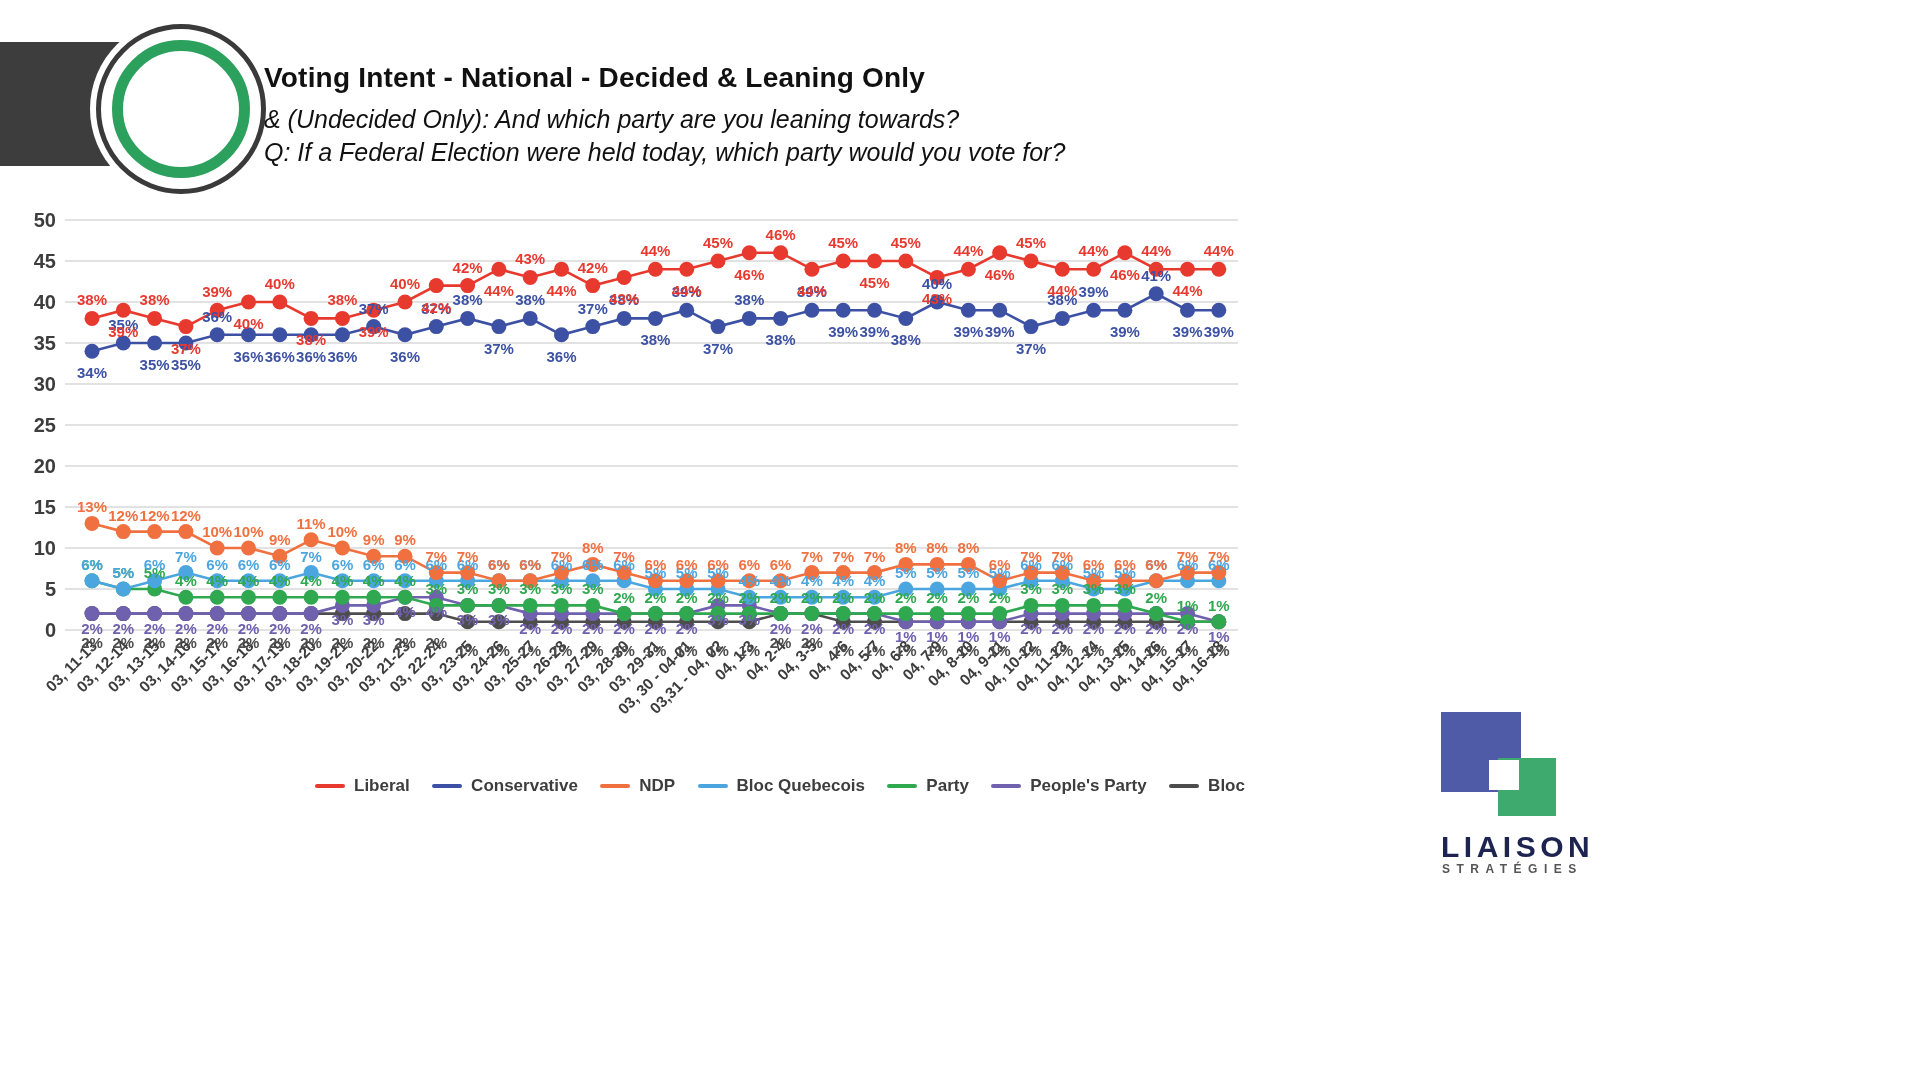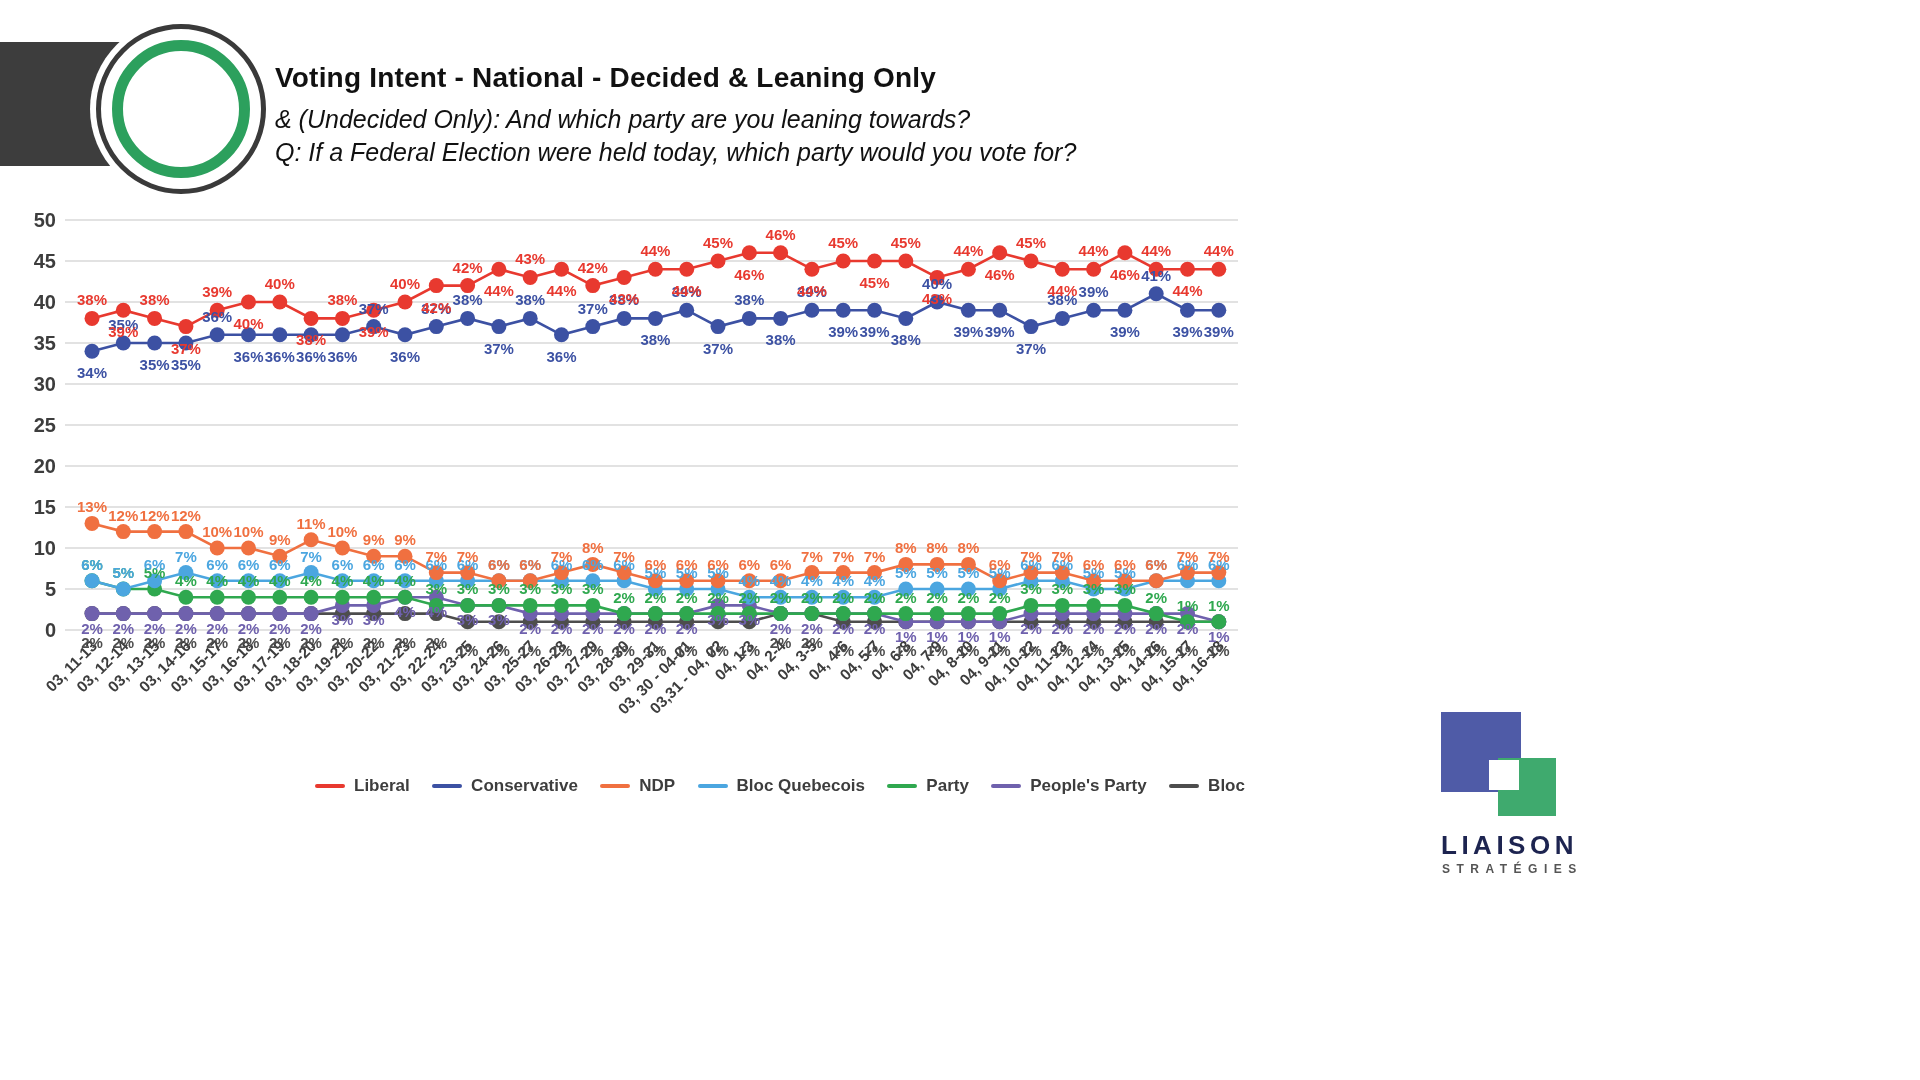--- a/index.html
+++ b/index.html
@@ -7,21 +7,21 @@
        font-family:"Liberation Sans", sans-serif;color:#222;}
 
   
   .brandbar{position:absolute;left:0;top:42px;width:240px;height:124px;
             background:#3d3d3d;border-radius:0 16px 16px 0;}
   .logo-circle-outer{position:absolute;left:96px;top:24px;width:160px;height:160px;
             border-radius:50%;background:#ffffff;border:5px solid #3a3a3a;
             box-shadow:0 0 0 6px #ffffff;}
   .logo-circle-green{position:absolute;left:11px;top:11px;width:116px;height:116px;
             border-radius:50%;background:#ffffff;border:11px solid #2ca05d;}
-  .headings{position:absolute;left:275px;top:62px;width:1100px;}
+  .headings{position:absolute;left:264px;top:62px;width:1100px;}
   .title{font-size:28px;font-weight:800;color:#111;letter-spacing:.2px;}
   .subtitle{font-size:25px;font-style:italic;font-weight:500;color:#111;
             margin-top:9px;line-height:33px;}
 
   
   #chart-svg{position:absolute;left:0;top:195px;}
   .ytick{font-size:20px;font-weight:700;fill:#3d3d3d;}
   .xtick{font-size:15.5px;font-weight:700;fill:#3d3d3d;}
   .dlabel{font-size:15px;font-weight:700;}
 
@@ -30,21 +30,21 @@
           display:flex;justify-content:space-between;}
   .legend-item{display:flex;align-items:center;gap:9px;}
   .legend-dash{width:30px;height:4px;border-radius:2px;}
   .legend-label{font-size:17px;font-weight:700;color:#3d3d3d;}
 
   
   .liaison{position:absolute;left:1441px;top:712px;width:160px;}
   .sq-blue{position:absolute;left:0;top:0;width:80px;height:80px;background:#4f5ba7;}
   .sq-white{position:absolute;left:48px;top:48px;width:30px;height:30px;background:#ffffff;}
   .sq-green{position:absolute;left:57px;top:46px;width:58px;height:58px;background:#3faa6e;}
-  .liaison-name{position:absolute;left:0;top:118px;font-size:26px;font-weight:800;
+  .liaison-name{position:absolute;left:0;top:118px;font-size:30px;font-weight:800;
                 color:#1d2450;letter-spacing:4.5px;text-align:center;}
   .liaison-sub{position:absolute;left:1px;top:150px;font-size:12px;font-weight:700;
                color:#555;letter-spacing:6.5px;}
 </style>
 </head>
 <body>
 
 <div class="brandbar"></div>
 <div class="logo-circle-outer">
   <div class="logo-circle-green"></div>

